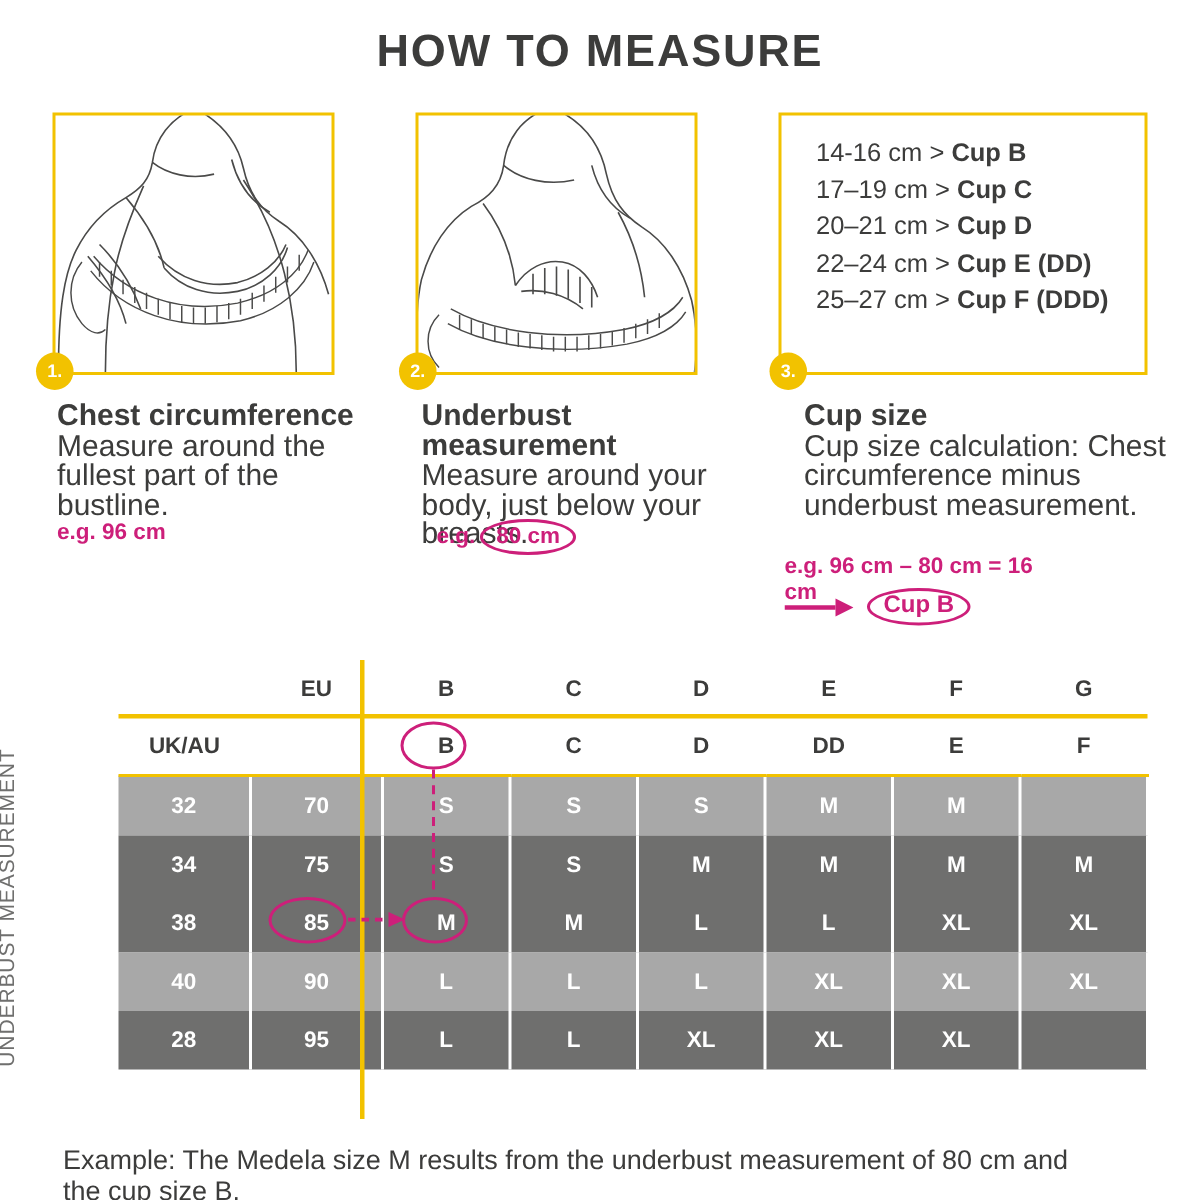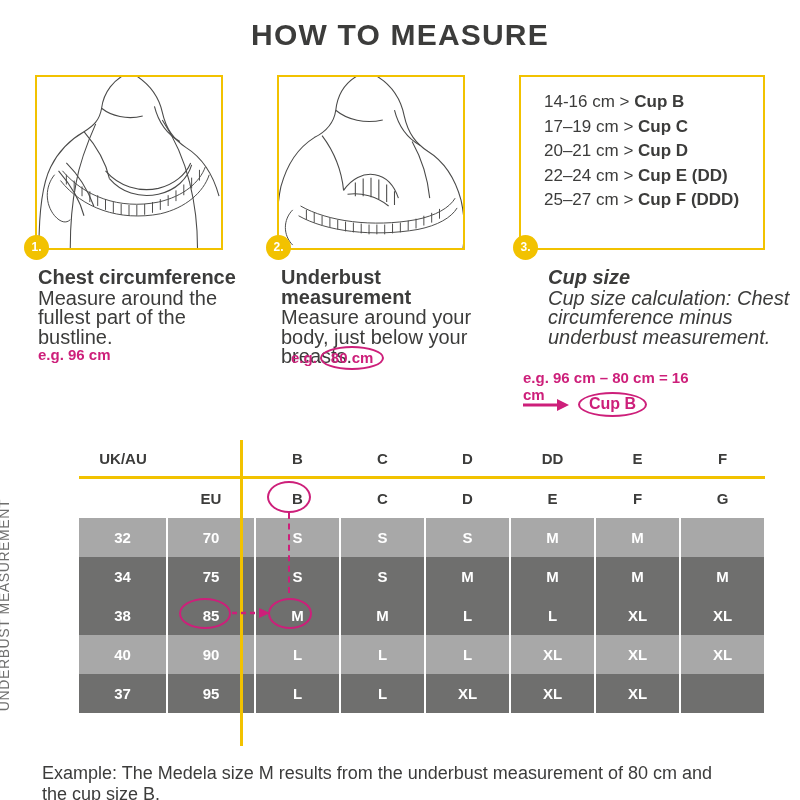--- a/index.html
+++ b/index.html
@@ -86,21 +86,21 @@
     font-size: 20px;
     line-height: 19.5px;
   }
   .caption .ctitle {
     font-weight: bold;
     display: block;
     margin-bottom: 1px;
   }
   #cap1 { left: 38px; top: 268px; width: 225px; }
   #cap2 { left: 281px; top: 268px; width: 215px; }
-  #cap3 { left: 548px; top: 268px; width: 245px; font-style: italic; }
+  #cap3 { left: 536px; top: 268px; width: 245px; }
 
   .eg {
     color: #cd1f7a;
     font-weight: bold;
     font-size: 15px;
   }
   #eg1 { position: absolute; left: 38px; top: 346px; }
   #eg2 { position: absolute; left: 291px; top: 346px; }
   #eg3 { position: absolute; left: 523px; top: 369px; }
 
@@ -326,40 +326,40 @@
     <svg class="arrow-svg" width="46" height="14" viewBox="0 0 46 14">
       <line x1="0" y1="7" x2="34" y2="7" stroke="#cd1f7a" stroke-width="3"></line>
       <polygon points="34,1 46,7 34,13" fill="#cd1f7a"></polygon>
     </svg>
     <span class="oval">Cup B</span>
   </div>
 
   <div id="table-wrap">
     <table class="sizes">
       <tbody>
+        <tr class="hdr">
+          <td class="c0"></td>
+          <td class="c1">EU</td>
+          <td class="c2">B</td>
+          <td class="c3">C</td>
+          <td class="c4">D</td>
+          <td class="c5">E</td>
+          <td class="c6">F</td>
+          <td class="c7">G</td>
+        </tr>
         <tr class="hdr first">
           <td class="c0">UK/AU</td>
           <td class="c1"></td>
           <td class="c2">B</td>
           <td class="c3">C</td>
           <td class="c4">D</td>
           <td class="c5">DD</td>
           <td class="c6">E</td>
           <td class="c7">F</td>
         </tr>
-        <tr class="hdr">
-          <td class="c0"></td>
-          <td class="c1">EU</td>
-          <td class="c2">B</td>
-          <td class="c3">C</td>
-          <td class="c4">D</td>
-          <td class="c5">E</td>
-          <td class="c6">F</td>
-          <td class="c7">G</td>
-        </tr>
 
         <tr class="band-light">
           <td class="c0">32</td>
           <td class="c1">70</td>
           <td class="c2">S</td>
           <td class="c3">S</td>
           <td class="c4">S</td>
           <td class="c5">M</td>
           <td class="c6">M</td>
           <td class="c7"></td>
@@ -388,21 +388,21 @@
           <td class="c0">40</td>
           <td class="c1">90</td>
           <td class="c2">L</td>
           <td class="c3">L</td>
           <td class="c4">L</td>
           <td class="c5">XL</td>
           <td class="c6">XL</td>
           <td class="c7">XL</td>
         </tr>
         <tr class="band-dark">
-          <td class="c0">37</td>
+          <td class="c0">28</td>
           <td class="c1">95</td>
           <td class="c2">L</td>
           <td class="c3">L</td>
           <td class="c4">XL</td>
           <td class="c5">XL</td>
           <td class="c6">XL</td>
           <td class="c7"></td>
         </tr>
       </tbody>
     </table>

